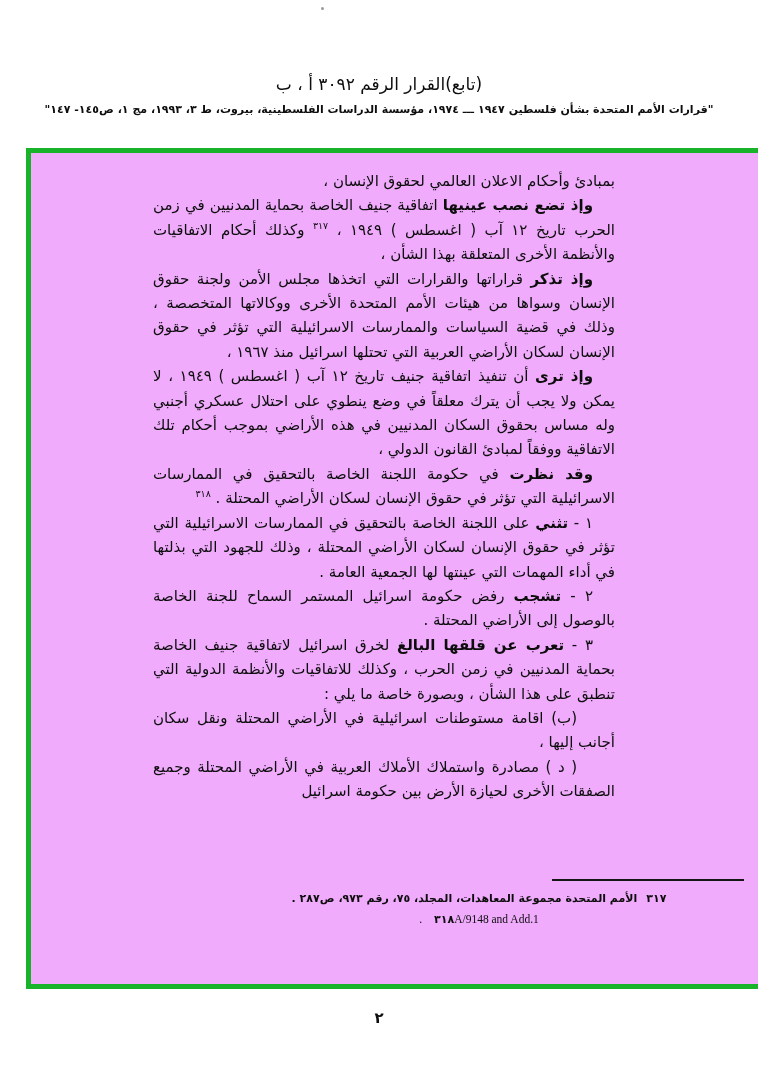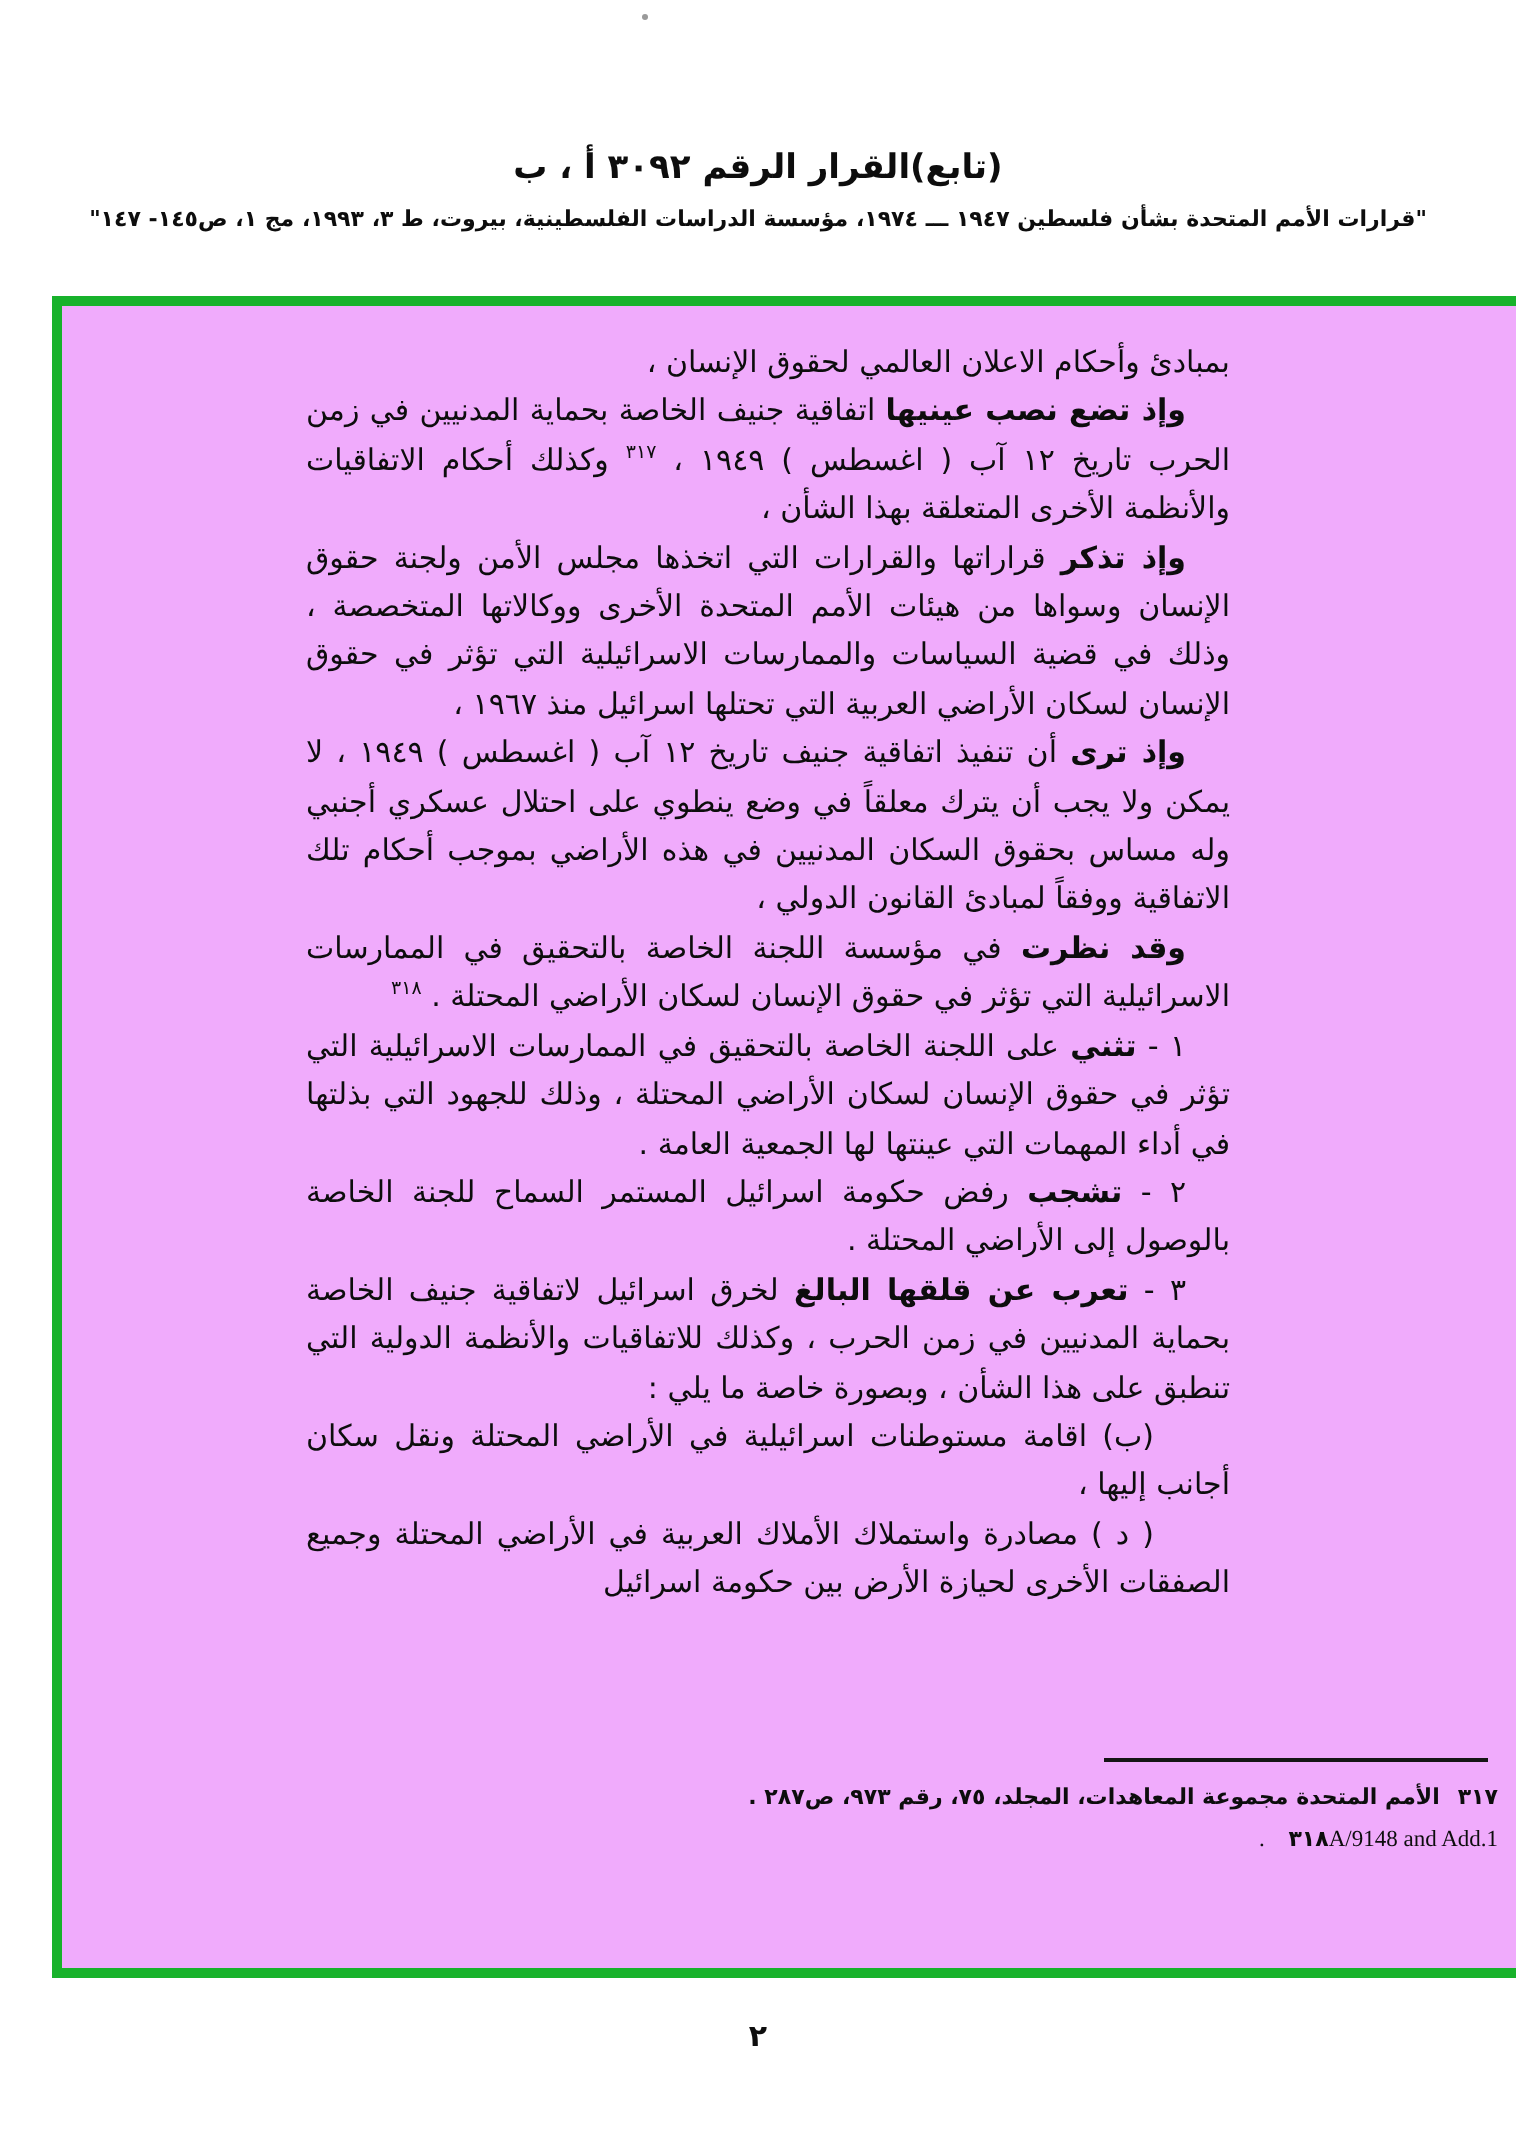--- a/index.html
+++ b/index.html
@@ -5,21 +5,21 @@
   html,body { margin:0; padding:0; background:#ffffff; }
   .page {
     position:relative; width:758px; height:1078px; background:#ffffff;
     overflow:hidden; font-family:"DejaVu Sans", sans-serif; color:#0d0d0d;
   }
   .speck { position:absolute; left:321px; top:7px; width:3px; height:3px;
     background:#9a9a9a; border-radius:50%; }
 
   .header-title {
     position:absolute; top:74px; left:0; right:0; text-align:center;
-    direction:rtl; font-weight:bold; font-size:17px; letter-spacing:0.5px;
+    direction:rtl; font-weight:normal; font-size:17px; letter-spacing:0.5px;
   }
   .header-source {
     position:absolute; top:103px; left:0; right:0; text-align:center;
     direction:rtl; font-weight:bold; font-size:11px;
   }
 
   .frame {
     position:absolute; left:26px; top:148px; width:744px; height:841px;
     border:5px solid #18b22b; box-sizing:border-box; background:#f0abfc;
   }
@@ -28,21 +28,21 @@
     position:absolute; top:16px; right:150px; width:462px;
     direction:rtl; text-align:justify; font-size:15px; line-height:24.4px;
   }
   .body-text p { margin:0; padding:0; }
   .body-text p.para-indent { text-indent:22px; }
   .body-text p.sub-indent  { text-indent:38px; }
   .bold { font-weight:bold; }
   sup.fn-ref { font-size:9.5px; line-height:0; }
 
   .footnotes { position:absolute; top:726px; right:16px; width:540px;
-    direction:rtl; text-align:right; }
+    direction:rtl; text-align:center; }
   .fn-rule { width:192px; border-top:2.5px solid #151515; margin:0 5px 7px 0; }
   .fn-line { font-size:11px; line-height:21px; font-weight:bold; direction:rtl; }
   .fn-line .fn-marker { margin-left:9px; }
   .fn-line.latin-note .fn-text { font-family:Liberation Serif, serif; font-weight:normal; font-size:11.5px; }
 
   .page-num {
     position:absolute; top:1009px; left:0; right:0; text-align:center;
     font-size:15px; font-weight:bold;
   }
 </style>
@@ -57,21 +57,21 @@
 
   <div class="header-source">"قرارات الأمم المتحدة بشأن فلسطين ١٩٤٧ ـــ ١٩٧٤، مؤسسة الدراسات الفلسطينية، بيروت، ط ٣، ١٩٩٣، مج ١، ص١٤٥- ١٤٧"</div>
 
   <div class="frame" style="border-color: rgb(24, 178, 43);">
 
     <div class="body-text">
         <p class=""><span>بمبادئ وأحكام الاعلان العالمي لحقوق الإنسان ،</span></p>
         <p class="para-indent"><span class="bold">وإذ تضع نصب عينيها</span><span> اتفاقية جنيف الخاصة بحماية المدنيين في زمن الحرب تاريخ ١٢ آب ( اغسطس ) ١٩٤٩ ، </span><sup class="fn-ref">٣١٧</sup><span> وكذلك أحكام الاتفاقيات والأنظمة الأخرى المتعلقة بهذا الشأن ،</span></p>
         <p class="para-indent"><span class="bold">وإذ تذكر</span><span> قراراتها والقرارات التي اتخذها مجلس الأمن ولجنة حقوق الإنسان وسواها من هيئات الأمم المتحدة الأخرى ووكالاتها المتخصصة ، وذلك في قضية السياسات والممارسات الاسرائيلية التي تؤثر في حقوق الإنسان لسكان الأراضي العربية التي تحتلها اسرائيل منذ ١٩٦٧ ،</span></p>
         <p class="para-indent"><span class="bold">وإذ ترى</span><span> أن تنفيذ اتفاقية جنيف تاريخ ١٢ آب ( اغسطس ) ١٩٤٩ ، لا يمكن ولا يجب أن يترك معلقاً في وضع ينطوي على احتلال عسكري أجنبي وله مساس بحقوق السكان المدنيين في هذه الأراضي بموجب أحكام تلك الاتفاقية ووفقاً لمبادئ القانون الدولي ،</span></p>
-        <p class="para-indent"><span class="bold">وقد نظرت</span><span> في مؤسسة اللجنة الخاصة بالتحقيق في الممارسات الاسرائيلية التي تؤثر في حقوق الإنسان لسكان الأراضي المحتلة . </span><sup class="fn-ref">٣١٨</sup></p>
+        <p class="para-indent"><span class="bold">وقد نظرت</span><span> في حكومة اللجنة الخاصة بالتحقيق في الممارسات الاسرائيلية التي تؤثر في حقوق الإنسان لسكان الأراضي المحتلة . </span><sup class="fn-ref">٣١٨</sup></p>
         <p class="para-indent"><span>١ - </span><span class="bold">تثني</span><span> على اللجنة الخاصة بالتحقيق في الممارسات الاسرائيلية التي تؤثر في حقوق الإنسان لسكان الأراضي المحتلة ، وذلك للجهود التي بذلتها في أداء المهمات التي عينتها لها الجمعية العامة .</span></p>
         <p class="para-indent"><span>٢ - </span><span class="bold">تشجب</span><span> رفض حكومة اسرائيل المستمر السماح للجنة الخاصة بالوصول إلى الأراضي المحتلة .</span></p>
         <p class="para-indent"><span>٣ - </span><span class="bold">تعرب عن قلقها البالغ</span><span> لخرق اسرائيل لاتفاقية جنيف الخاصة بحماية المدنيين في زمن الحرب ، وكذلك للاتفاقيات والأنظمة الدولية التي تنطبق على هذا الشأن ، وبصورة خاصة ما يلي :</span></p>
         <p class="sub-indent"><span>(ب) اقامة مستوطنات اسرائيلية في الأراضي المحتلة ونقل سكان أجانب إليها ،</span></p>
         <p class="sub-indent"><span>( د ) مصادرة واستملاك الأملاك العربية في الأراضي المحتلة وجميع الصفقات الأخرى لحيازة الأرض بين حكومة اسرائيل</span></p>
       </div>
 
     <div class="footnotes">
       <div class="fn-rule"></div>
       <div>

